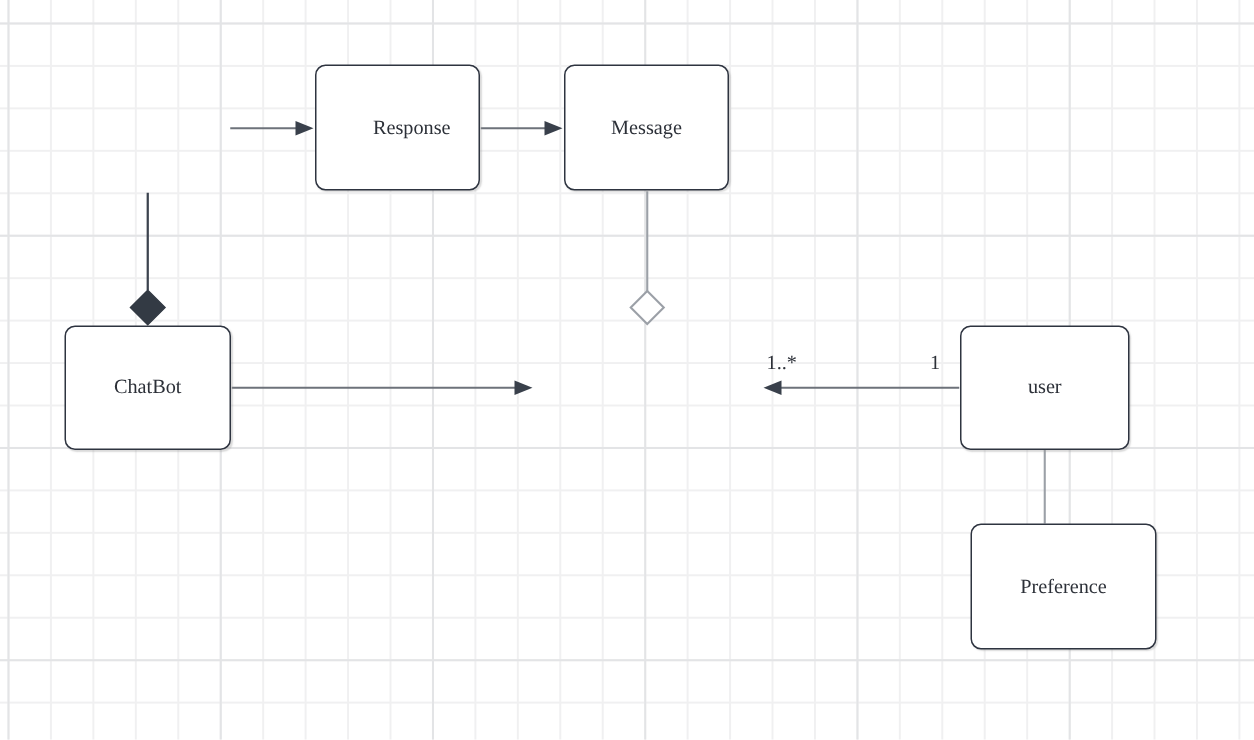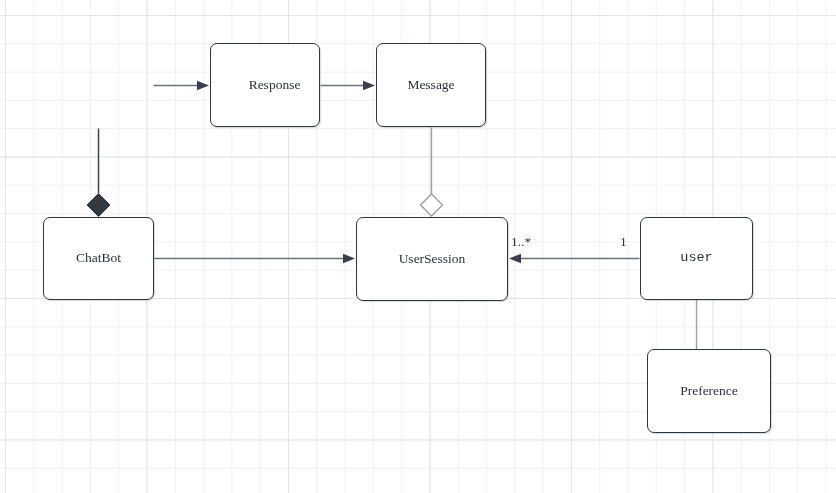--- a/index.html
+++ b/index.html
@@ -102,25 +102,22 @@
   </div>
 
   <div class="node" style="left:376px; top:43px; width:110px; height:84px;text-align:center;">
     <span class="node-label">Message</span>
   </div>
 
   <div class="node" style="left:43px; top:217px; width:111px; height:83px;">
     <span class="node-label">ChatBot</span>
   </div>
 
-  <div class="node" style="left:356px; top:217px; width:152px; height:84px;">
-    <span class="node-label">UserSession</span>
-  </div>
 
-  <div class="node" style="left:640px; top:217px; width:113px; height:83px;font-family:Liberation Mono, monospace;">
+  <div class="node" style="left:640px; top:217px; width:113px; height:83px;">
     <span class="node-label">user</span>
   </div>
 
   <div class="node" style="left:647px; top:349px; width:124px; height:84px;">
     <span class="node-label">Preference</span>
   </div>
 
   <div class="edge-label" style="left:511px; top:234px;">1..*</div>
 
   <div class="edge-label" style="left:620px; top:234px;">1</div>

